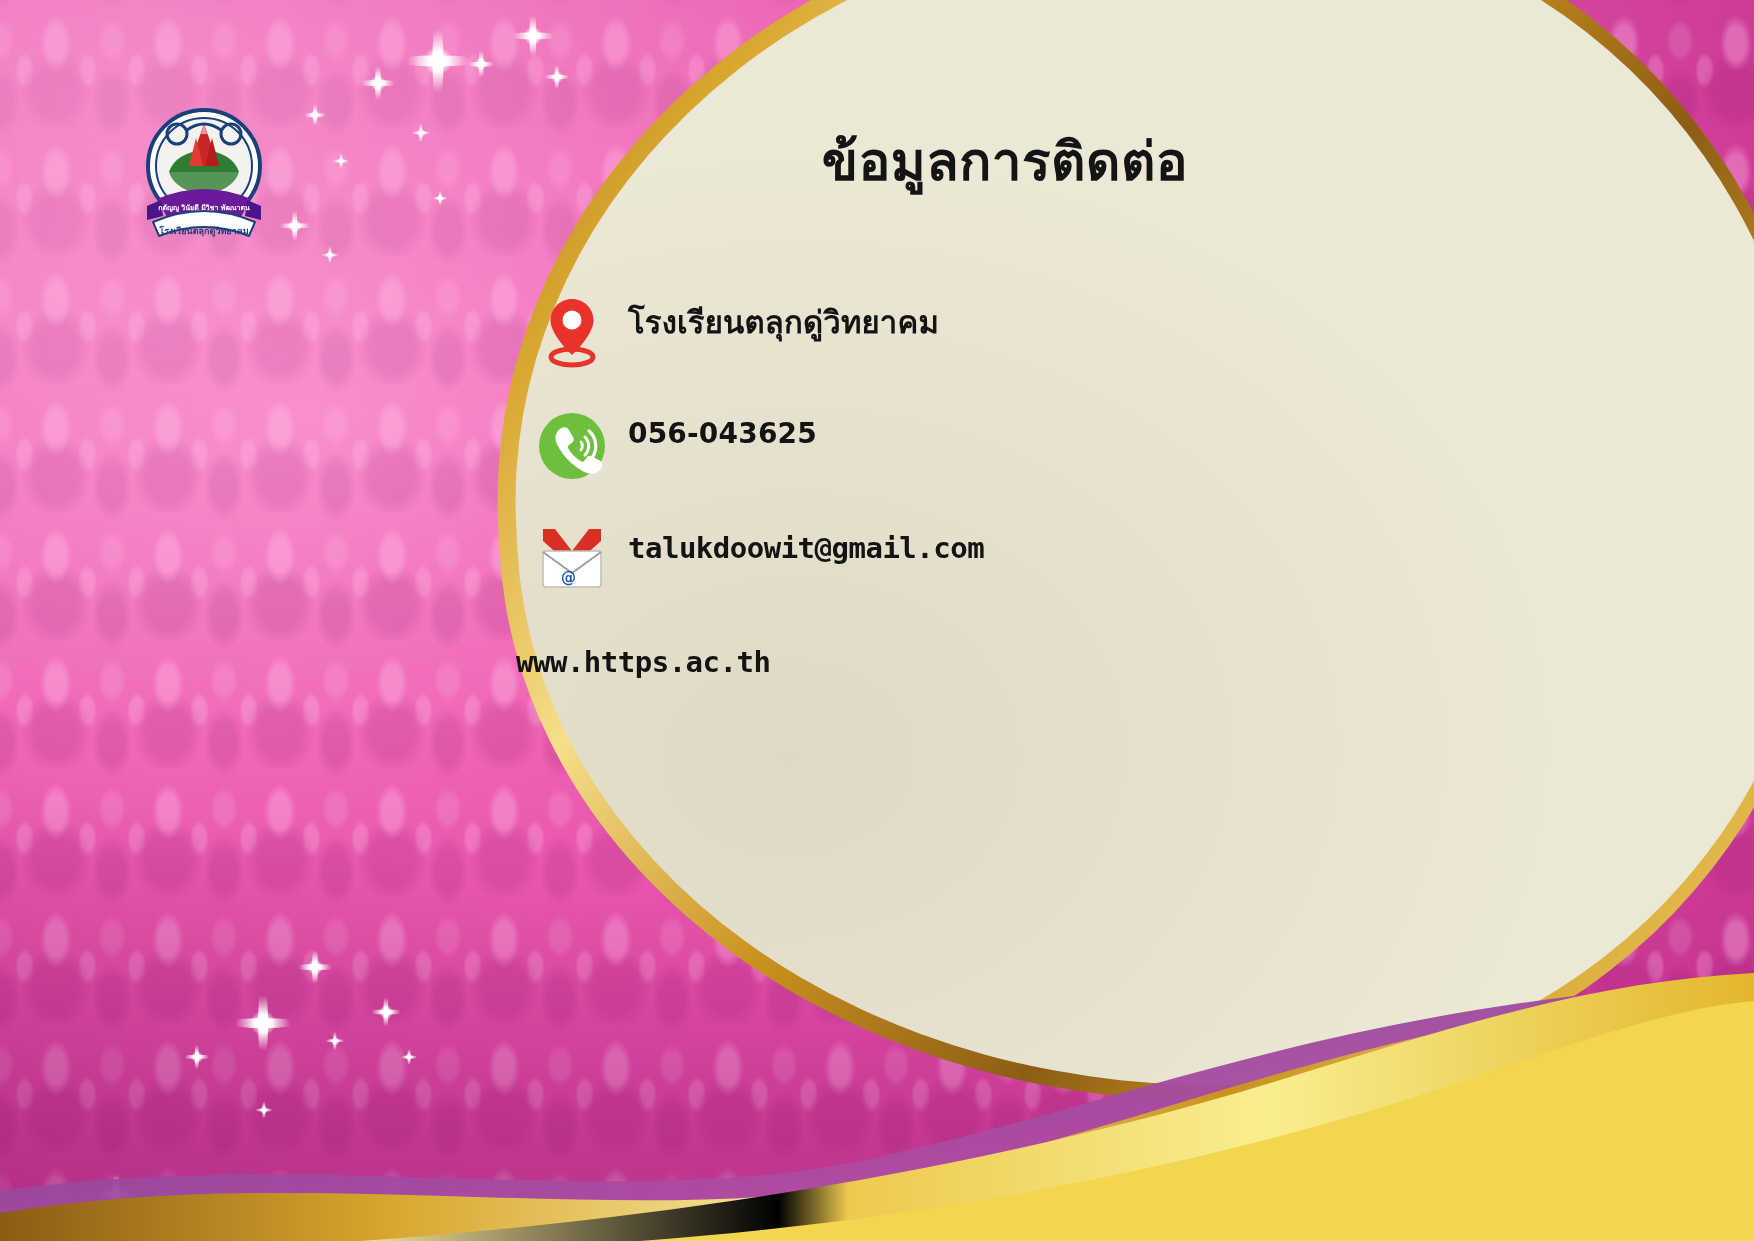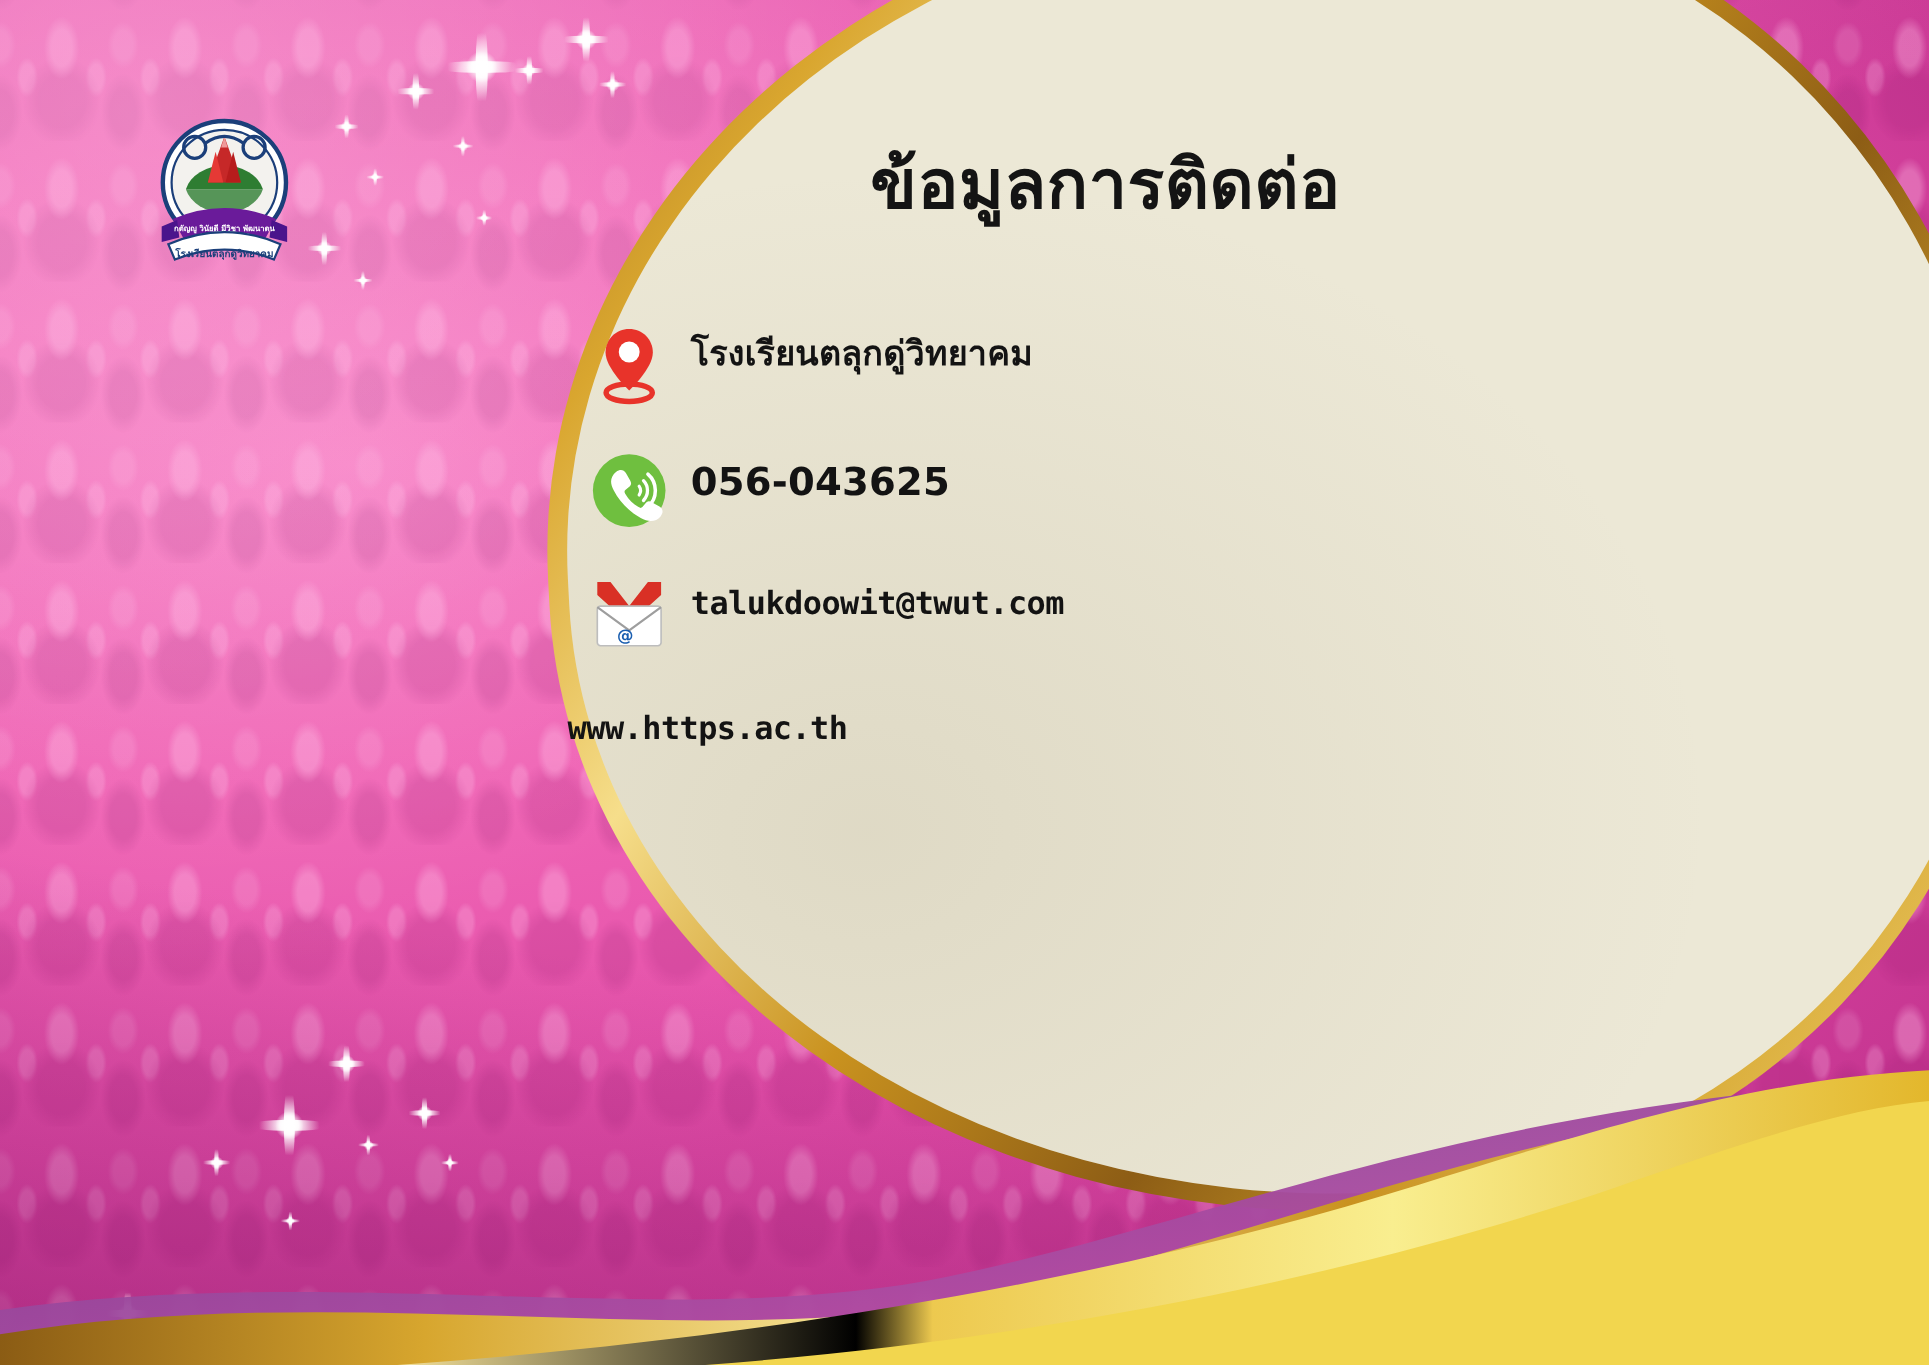--- a/index.html
+++ b/index.html
@@ -142,21 +142,21 @@
     height: 148px;
   }
 
   
   .title {
     position: absolute;
     left: 620px;
     top: 132px;
     width: 770px;
     text-align: center;
-    font-size: 62px;
+    font-size: 53px;
     font-weight: 700;
     color: #141414;
     letter-spacing: .5px;
     line-height: 1.15;
     font-family: "DejaVu Sans", "Liberation Sans", sans-serif;
   }
 
   
   .rows {
     position: absolute;
@@ -188,21 +188,21 @@
   .row-text .l2 { display: block; }
 
   .mono-row .row-text {
     font-family: "DejaVu Sans Mono", "Liberation Mono", monospace;
     font-size: 29px;
     font-weight: 700;
     letter-spacing: -0.5px;
   }
   .row-addr .row-text { font-size: 31px; }
   .row-phone { margin-top: 10px; }
-  .row-phone .row-text { font-size: 35px; }
+  .row-phone .row-text { font-size: 28px; }
   .row-mail { margin-top: 14px; }
   .row-fb   { margin-top: 20px; }
   .row-web  { margin-top: 20px; }
 
   .icon-box { width: 78px; height: 78px; position: relative; }
 </style>
 </head>
 <body>
 
 <div id="card">
@@ -355,21 +355,21 @@
 
     <div class="row row-mail mono-row">
       <div class="row-icon">
         <svg class="icon-box" viewBox="0 0 78 78">
           <path d="M10,20 L10,8 L22,8 L39,30 L56,8 L68,8 L68,20 L39,46 Z" fill="#d93025"></path>
           <rect x="10" y="30" width="58" height="36" rx="3" fill="#ffffff" stroke="#bdbdbd" stroke-width="1.5"></rect>
           <path d="M10,31 L39,52 L68,31" fill="none" stroke="#9e9e9e" stroke-width="2"></path>
           <text x="28" y="62" font-family="DejaVu Sans, sans-serif" font-size="15" fill="#1b5fb0" font-weight="bold">@</text>
         </svg>
       </div>
-      <div class="row-text">talukdoowit@twut.com</div>
+      <div class="row-text">talukdoowit@gmail.com</div>
     </div>
 
 
     <div class="row row-web mono-row">
       <div class="row-text">www.https.ac.th</div>
     </div>
 
   </div>
 </div>
 

